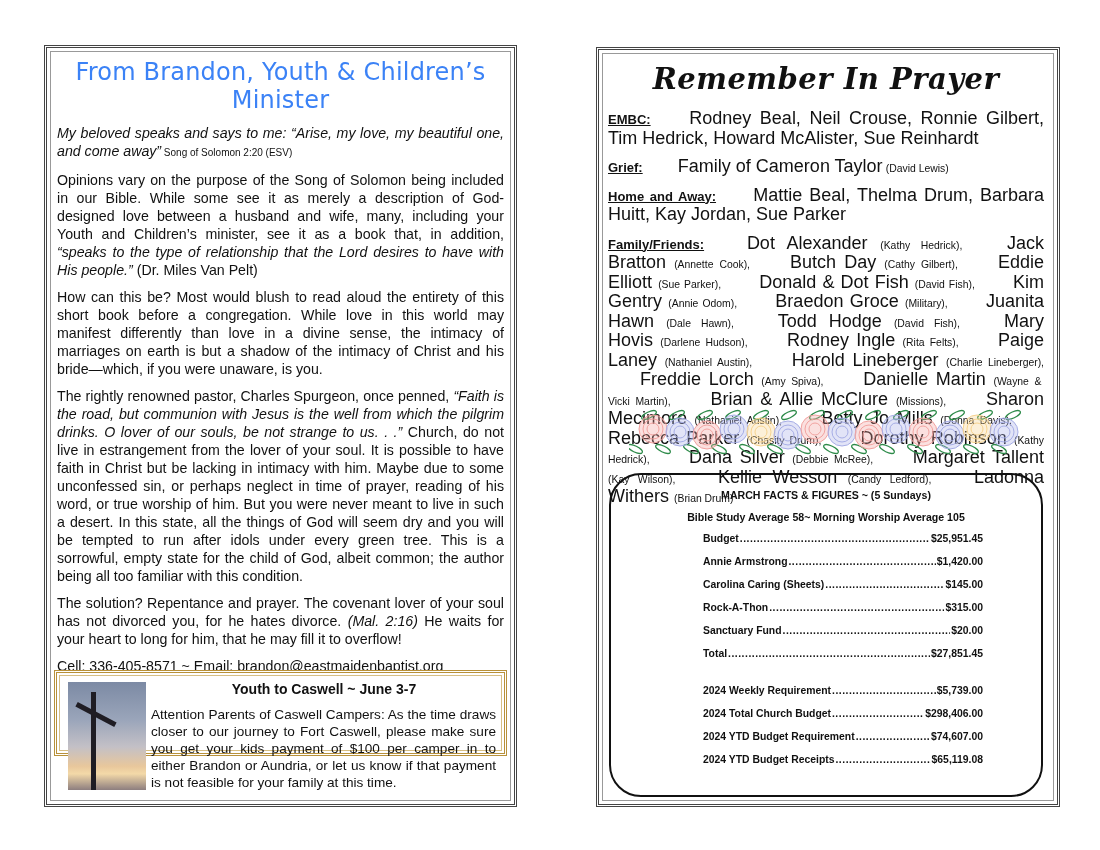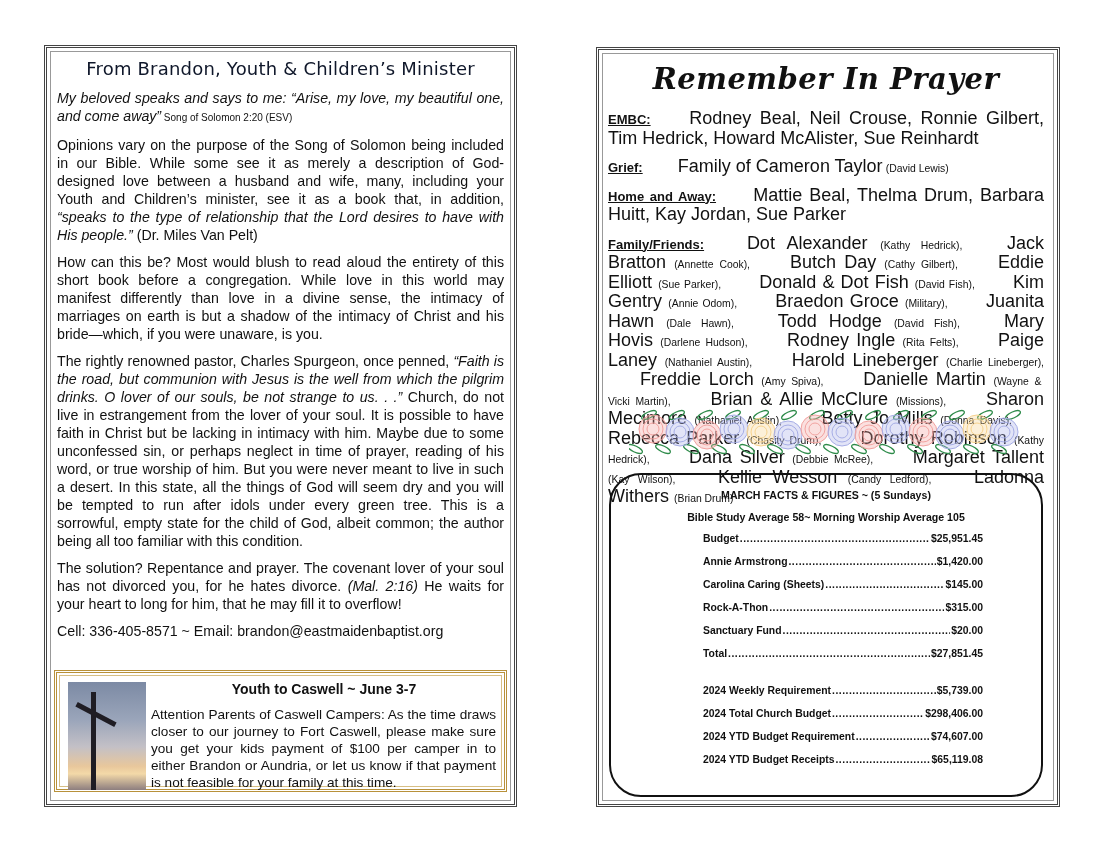--- a/index.html
+++ b/index.html
@@ -7,30 +7,30 @@
 
   .panel {
     position:absolute; box-sizing:border-box; background:#fff;
     border:3px double #444;
     outline:1px solid #999; outline-offset:-7px;
   }
   .panel-left { left:44px; top:45px; width:473px; height:762px; padding:10px 10px 0 10px; }
   .panel-right { left:596px; top:47px; width:464px; height:760px; padding:8px 13px 0 9px; }
 
   .left-title {
-    font-family:"DejaVu Sans", sans-serif; font-size:18px; text-align:center;
-    margin:0 0 10px 0; letter-spacing:0.2px; color:#0f172a;
+    font-family:"DejaVu Sans", sans-serif; font-size:24px; text-align:center;
+    margin:0 0 10px 0; letter-spacing:0.2px; color:#3b82f6;
   }
   .para { font-size:14.2px; line-height:18px; text-align:justify; margin:0 0 9px 0; }
   .para i, .para em { font-style:italic; }
   .small { font-size:10px; }
   .contact { font-size:14.2px; line-height:18px; margin:0; }
 
   .caswell-box {
-    position:absolute; left:7px; right:7px; top:622px; height:122px;
+    position:absolute; left:7px; right:7px; top:622px; height:86px;
     border:3px double #b8913a; box-sizing:border-box; background:#fff;
     outline:1px solid #d7bf85; outline-offset:-6px;
   }
   .cross-img {
     position:absolute; left:11px; top:9px; width:78px; height:108px;
     background:linear-gradient(to bottom, #7c8aa4 0%, #9aa5ba 35%, #c3c0c6 60%, #e8c79c 78%, #f3d9a8 85%, #8d7e7f 100%);
     overflow:hidden;
   }
   .cross-v { position:absolute; left:23px; top:10px; width:5px; height:98px; background:#1f1d24; }
   .cross-h { position:absolute; left:6px; top:30px; width:44px; height:5px; background:#1f1d24; transform:rotate(28deg); transform-origin:center; }

